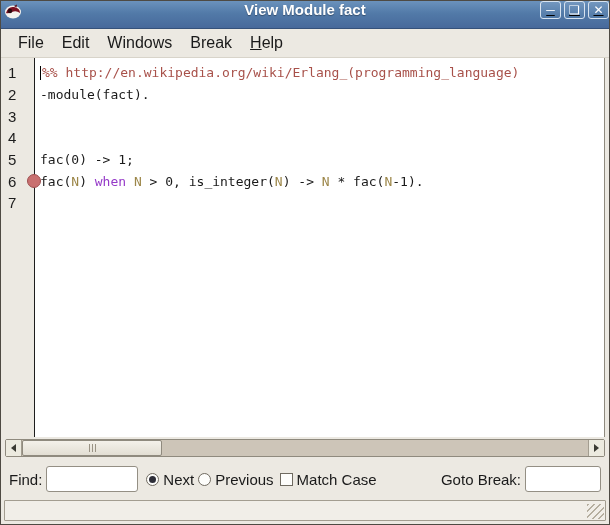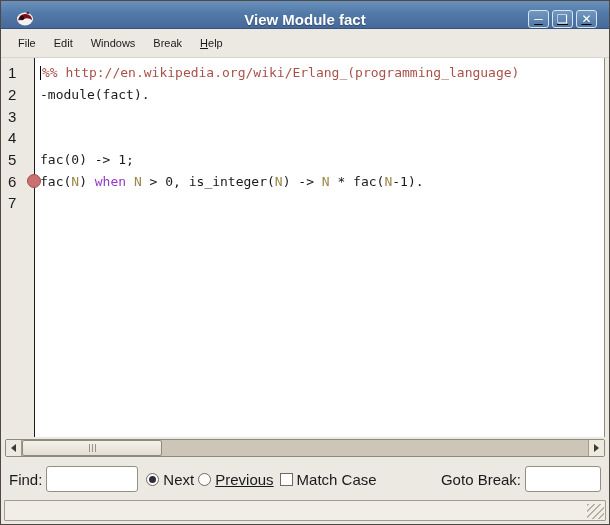--- a/index.html
+++ b/index.html
@@ -9,22 +9,22 @@
     border:1px solid #4e4a43;
     background:#ece9e2;
     display:flex; flex-direction:column;
     overflow:hidden;
   }
   
   .titlebar {
     height:28px; flex:0 0 28px;
     background:linear-gradient(to bottom,#6b92bc 0%,#527aa8 45%,#47699b 100%);
     border-bottom:1px solid #35517a;
-    display:flex; align-items:flex-end;
-    padding:0 12px;
+    display:flex; align-items:flex-start;
+    padding:0 0;
     position:relative;
     text-decoration:underline;
   }
   .app-icon {
     width:20px; height:20px; margin-left:2px;
     display:inline-flex; align-items:center; justify-content:center;
   }
   .titlebar-title {
     position:absolute; left:0; right:0; text-align:center;
     color:#ffffff; font-weight:bold; font-size:15px;
@@ -42,21 +42,21 @@
   }
   
   .menubar {
     height:29px; flex:0 0 29px;
     background:#ece9e2;
     border-bottom:1px solid #d8d4ca;
     display:flex; align-items:center;
     padding-left:8px;
   }
   .menu-item {
-    font-size:11px; color:#1a1a1a;
+    font-size:16px; color:#1a1a1a;
     padding:3px 9px; border-radius:2px;text-align:right;
   }
   .menu-underline-first::first-letter { text-decoration:underline; }
   
   .editor {
     flex:1 1 auto;
     background:linear-gradient(to right,#ece9e2 0,#ece9e2 33px,#1d1d1d 33px,#1d1d1d 34px,#ffffff 34px);
     border-right:1px solid #8f8a7e;
     margin-right:4px;
     overflow:hidden;
@@ -216,21 +216,21 @@
 
   <div class="findbar">
     <span class="field-label">Find:</span>
     <input class="text-input" type="text" value="" style="">
     <span class="radio-group">
       <span class="radio checked">
           <span class="dot"></span>
         </span>
       <span>Next</span>
     </span>
-    <span class="radio-group" style="margin-left:4px;text-decoration:underline;">
+    <span class="radio-group" style="margin-left:4px;">
       <span class="radio"></span>
       <span>Previous</span>
     </span>
     <span class="radio-group" style="margin-left:0;">
       <span class="checkbox"></span>
       <span>Match Case</span>
     </span>
     <span class="goto-group">
       <span class="field-label">Goto Break:</span>
       <input class="text-input goto-input" type="text" value="" style="">

